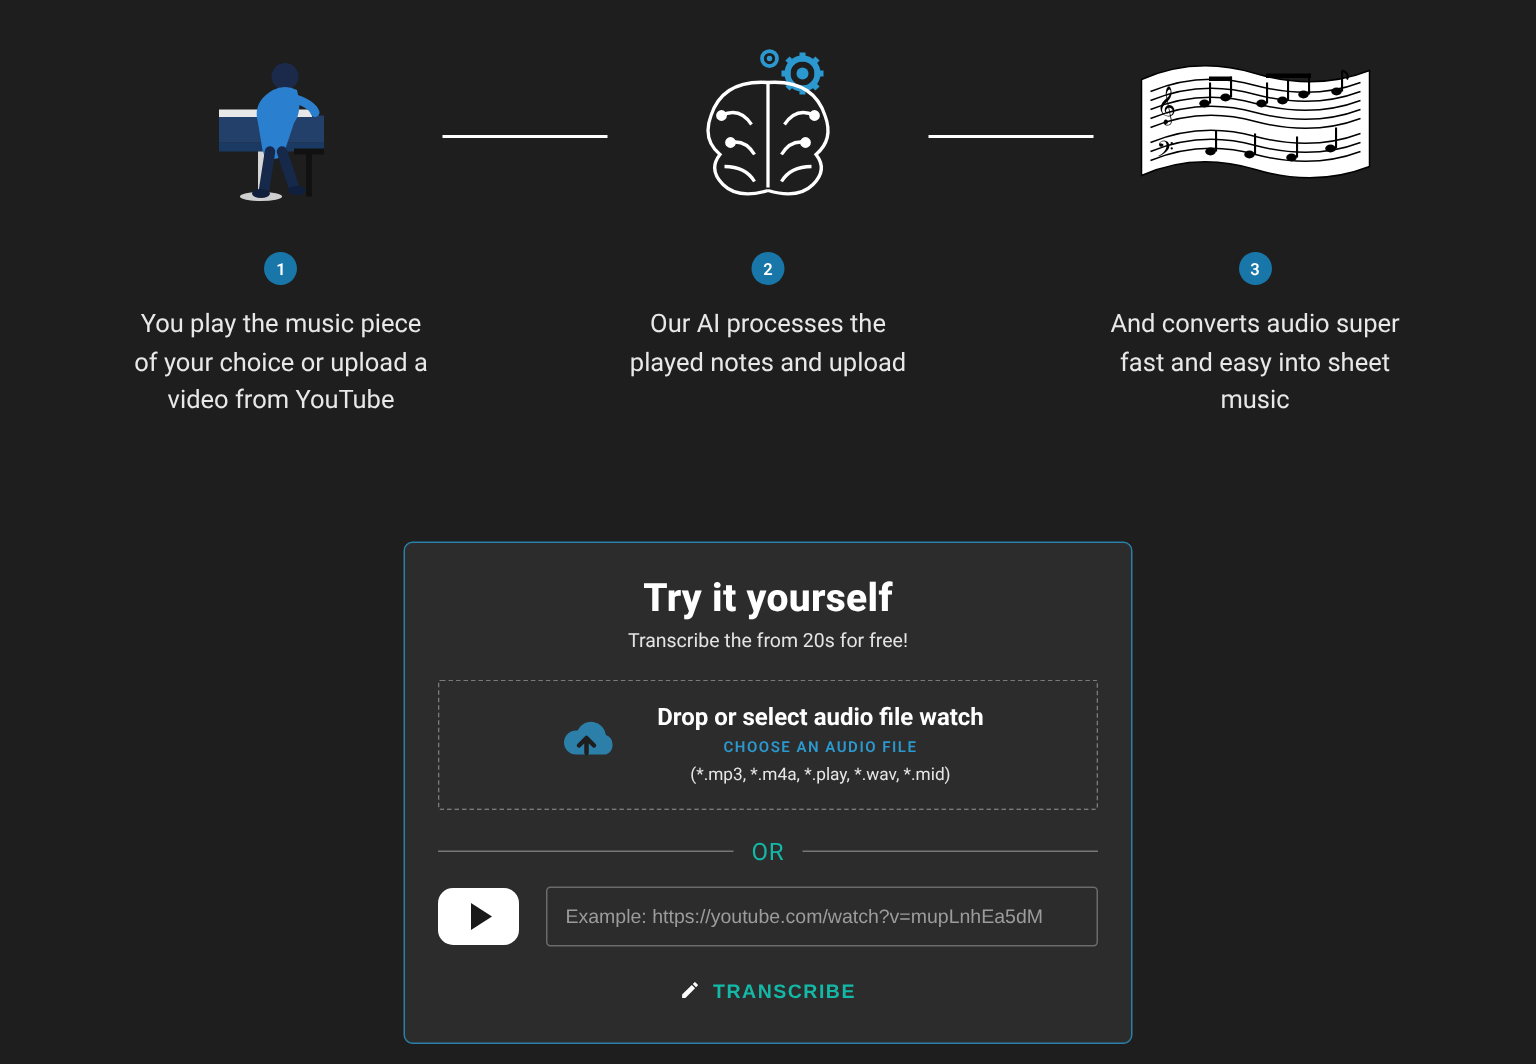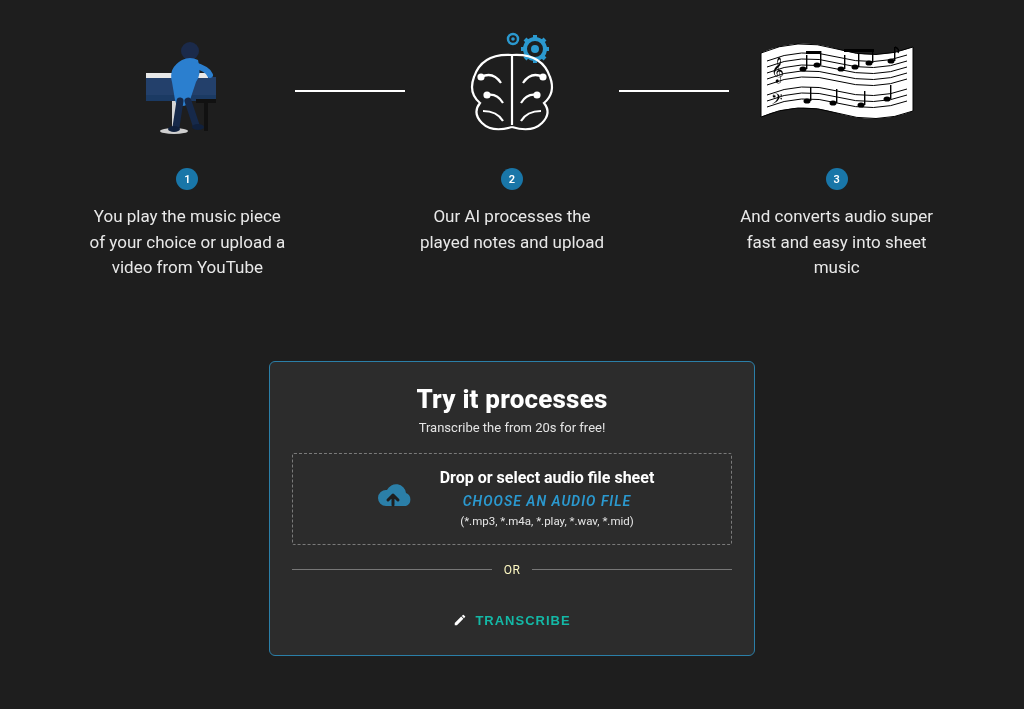--- a/index.html
+++ b/index.html
@@ -85,34 +85,33 @@
     align-items: center;
     gap: 24px;
     text-align: center;
     justify-content: center;
     cursor: pointer;
   }
   .dropzone .dz-text { flex: 0 0 auto; }
   .dz-head { font-size: 16px; font-weight: 700; }
   .dz-choose {
     color: #2b99cf;
-    font-size: 14px;
+    font-size: 10px;
     letter-spacing: 1px;
     margin-top: 6px;
     font-weight: 600;
-    font-style: italic;
   }
   .dz-ext { font-size: 11.5px; margin-top: 5px; color: #e6e6e6; }
   .or-row {
     display: flex;
     align-items: center;
     margin: 18px 0 14px 0;
   }
   .or-row .line { flex: 1; height: 1px; background: #777; }
-  .or-row .or { padding: 0 12px; font-size: 12px; color: #fef9c3; letter-spacing: 0.5px; }
+  .or-row .or { padding: 0 12px; font-size: 16px; color: #14b8a6; letter-spacing: 0.5px; }
   .yt-row { display: flex; align-items: center; gap: 18px; }
   .yt-icon { flex: 0 0 auto; width: 54px; height: 38px; background:#fff; border-radius:10px; display:flex; align-items:center; justify-content:center; }
   .yt-tri { width:0;height:0;border-left:14px solid #1a1a1a;border-top:9px solid transparent;border-bottom:9px solid transparent; margin-left:3px;}
   .yt-input {
     flex: 1;
     height: 40px;
     background: transparent;
     border: 1px solid #6b6b6b;
     border-radius: 3px;
     color: #fff;
@@ -245,43 +244,49 @@
             <rect x="133" y="50" width="1.4" height="14"></rect>
         </g>
       </svg>
     </div>
     <div class="step-badge">3</div>
     <div class="step-text">And converts audio super fast and easy into sheet music</div>
   </div>
 </div>
 
 <div class="try-panel">
-  <div class="try-title">Try it processes</div>
+  <div class="try-title">Try it yourself</div>
   <div class="try-sub">Transcribe the from 20s for free!</div>
 
   <div class="dropzone">
     <div>
       <svg width="46" height="34" viewBox="0 0 46 34">
         <path d="M36 14 a10 10 0 0 0 -19 -3 a8 8 0 0 0 -9 8 a8 8 0 0 0 8 8 h20 a7 7 0 0 0 0 -13 z" fill="#2b7fa8"></path>
         <path d="M23 26 v-10 M23 16 l-5 5 M23 16 l5 5" stroke="#1e1e1e" stroke-width="3" fill="none" stroke-linecap="round" stroke-linejoin="round"></path>
       </svg>
     </div>
     <div class="dz-text">
-      <div class="dz-head">Drop or select audio file sheet</div>
+      <div class="dz-head">Drop or select audio file watch</div>
       <div class="dz-choose">CHOOSE AN AUDIO FILE</div>
       <div class="dz-ext">(*.mp3, *.m4a, *.play, *.wav, *.mid)</div>
     </div>
   </div>
 
   <div class="or-row">
     <div class="line"></div>
     <div class="or">OR</div>
     <div class="line"></div>
   </div>
 
+  <div class="yt-row">
+    <div class="yt-icon">
+        <div class="yt-tri"></div>
+      </div>
+    <input class="yt-input" type="text" placeholder="Example: https://youtube.com/watch?v=mupLnhEa5dM" style="">
+  </div>
 
   <button class="transcribe-btn">
     <svg width="14" height="14" viewBox="0 0 24 24">
       <path d="M3 17.25V21h3.75L17.81 9.94l-3.75-3.75L3 17.25zM20.71 7.04a1 1 0 0 0 0-1.41l-2.34-2.34a1 1 0 0 0-1.41 0l-1.83 1.83 3.75 3.75 1.83-1.83z" fill="#fff"></path>
     </svg>
     <span>TRANSCRIBE</span>
   </button>
 </div>
 
 </body></html>

